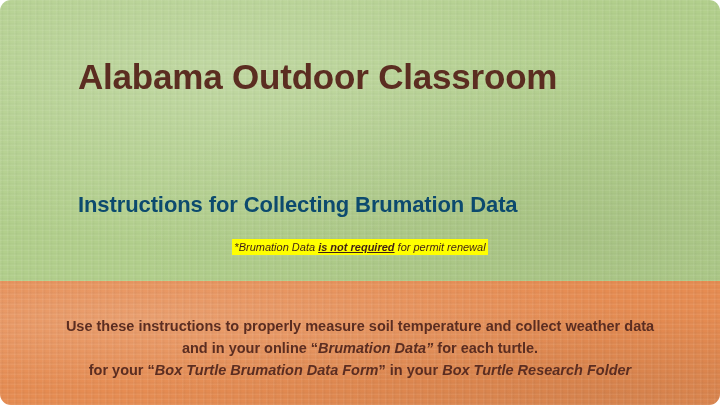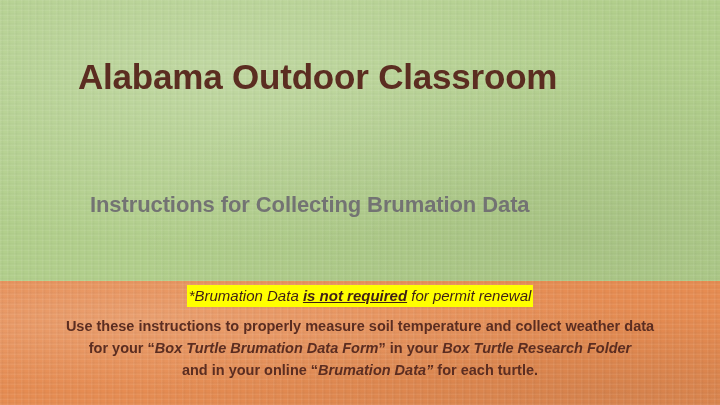--- a/index.html
+++ b/index.html
@@ -11,20 +11,21 @@
     height: 405px;
     overflow: hidden;
     font-family: "Liberation Sans", sans-serif;
     background: #ffffff;
   }
   .slide {
     position: relative;
     width: 720px;
     height: 405px;
     overflow: hidden;
+    border-radius: 11px;
   }
   .green-panel {
     position: absolute;
     left: 0;
     top: 0;
     width: 720px;
     height: 281px;
     background-color: #b2cf8c;
     background-image:
       repeating-linear-gradient(
@@ -87,41 +88,39 @@
     letter-spacing: -0.2px;
     white-space: nowrap;
   }
   .subtitle {
     position: absolute;
     left: 78px;
     top: 192px;
     width: 600px;
     font-size: 22px;
     font-weight: bold;
-    color: #737373;
+    color: #0c4a6e;
     letter-spacing: -0.1px;
     white-space: nowrap;
-    margin-left: 12px;
   }
   .note-wrap {
     position: absolute;
     left: 0;
     top: 237px;
     width: 720px;
     text-align: center;
   }
   .note {
     display: inline-block;
     background: #ffff00;
     color: #3f1f16;
-    font-size: 15px;
+    font-size: 11px;
     font-style: italic;
     padding: 1px 2px;
     line-height: 1.3;
-    margin-top: 48px;
   }
   .note b {
     font-weight: bold;
     text-decoration: underline;
     font-style: italic;
   }
   .body-text {
     position: absolute;
     left: 28px;
     top: 316px;
@@ -150,17 +149,17 @@
   </div>
 
   <div class="subtitle">Instructions for Collecting Brumation Data</div>
 
   <div class="note-wrap">
     <span class="note"><span>*Brumation Data </span><b>is not required</b><span> for permit renewal</span></span>
   </div>
 
   <div class="body-text">
     <div class="nowrap"><span>Use these instructions to properly measure soil temperature and collect weather data</span></div>
+    <div class="nowrap"><span>and in your online “</span><i>Brumation Data”</i><span> for each turtle.</span></div>
     <div class="nowrap"><span>for your “</span><i>Box Turtle Brumation Data Form</i><span>” in your </span><i>Box Turtle Research Folder</i></div>
-    <div class="nowrap"><span>and in your online “</span><i>Brumation Data”</i><span> for each turtle.</span></div>
   </div>
 
 </div>
 
 </body></html>

